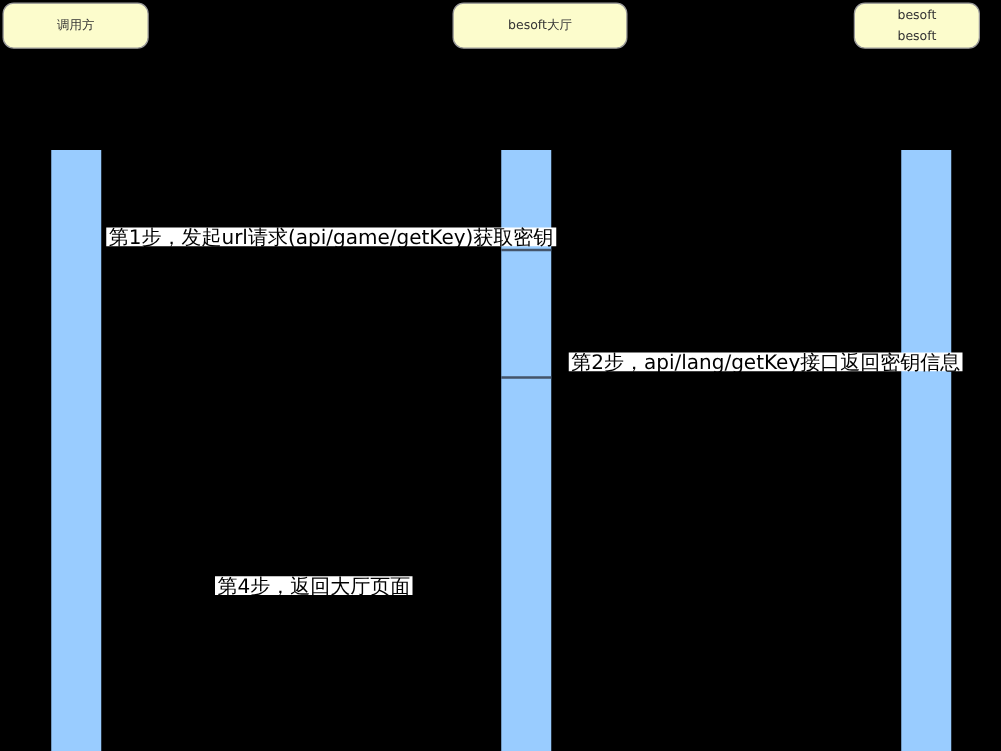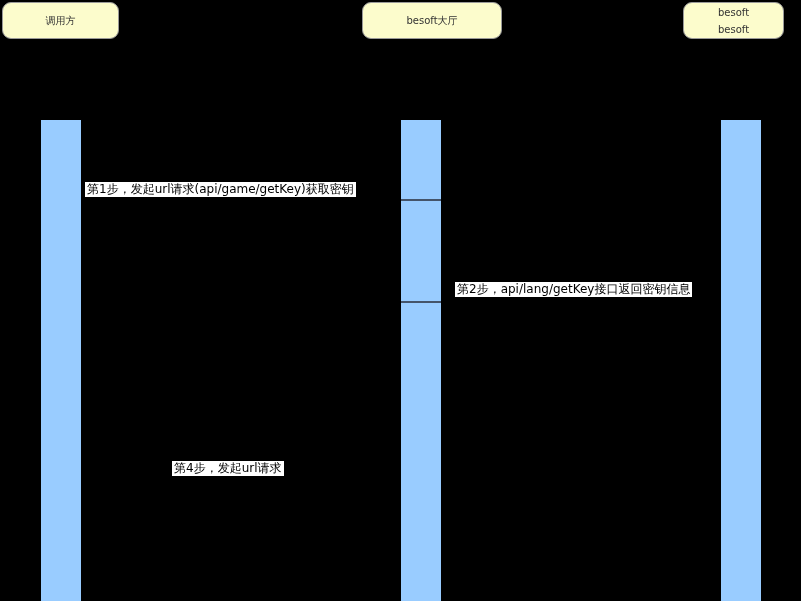--- a/index.html
+++ b/index.html
@@ -61,21 +61,21 @@
     background: #44546A;
   }
   .divider-1 { top: 79px; }
   .divider-2 { top: 181px; }
 
   
   .msg {
     position: absolute;
     background: #FFFFFF;
     color: #000000;
-    font-size: 12px;
+    font-size: 16px;
     line-height: 15px;
     white-space: nowrap;
     padding: 0 2px;
     text-align: center;
   }
   .msg span { display: block; }
   .msg-1 { left: 85px;  top: 182px; }
   .msg-2 { left: 455px; top: 282px; }
   .msg-3 { left: 125px; top: 363px; }
   .msg-4 { left: 172px; top: 461px; }
@@ -105,16 +105,16 @@
 
   <div class="msg msg-1">
     <span>第1步，发起url请求(api/game/getKey)获取密钥</span>
   </div>
   <div class="msg msg-2">
     <span>第2步，api/lang/getKey接口返回密钥信息</span>
   </div>
   <div class="msg msg-3">
   </div>
   <div class="msg msg-4">
-    <span>第4步，发起url请求</span>
+    <span>第4步，返回大厅页面</span>
   </div>
 
 </div>
 
 </body></html>

